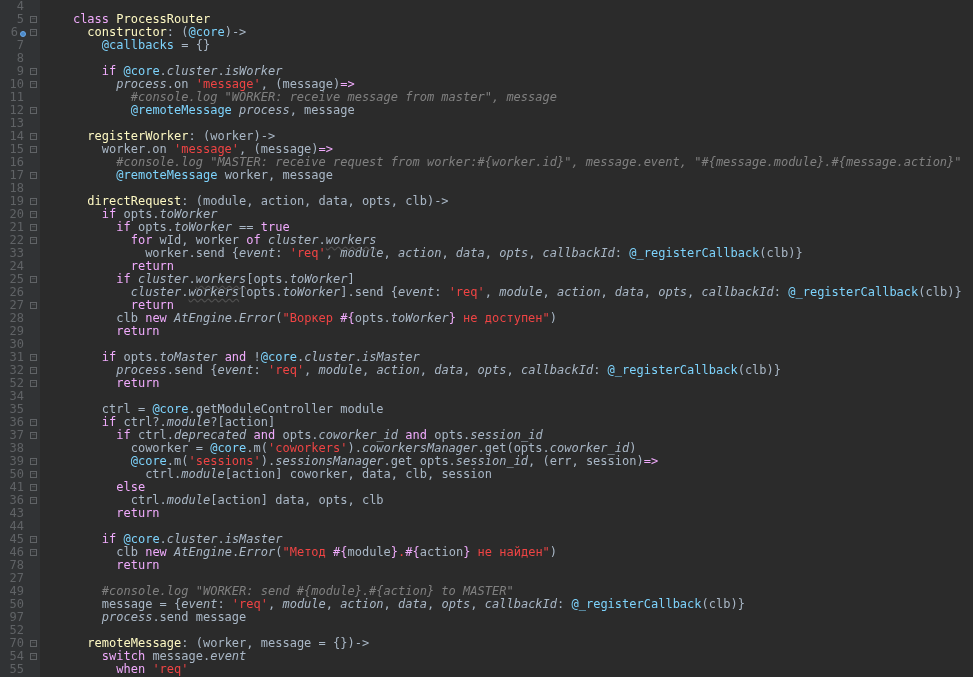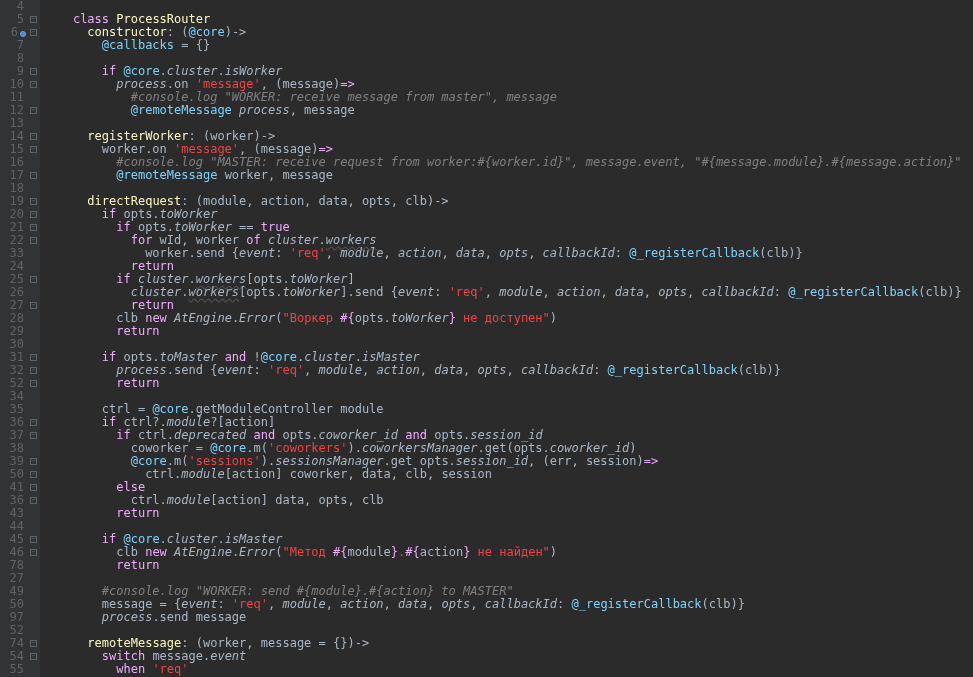--- a/index.html
+++ b/index.html
@@ -114,21 +114,21 @@
       <div class="ln">43</div>
       <div class="ln">44</div>
       <div class="ln">45</div>
       <div class="ln">46</div>
       <div class="ln">78</div>
       <div class="ln">27</div>
       <div class="ln">49</div>
       <div class="ln">50</div>
       <div class="ln">97</div>
       <div class="ln">52</div>
-      <div class="ln">74</div>
+      <div class="ln">70</div>
       <div class="ln">54</div>
       <div class="ln">55</div>
     </div>
   <div class="fold-col" id="foldcol">
       <div class="fold-mark" style="top: 16px;">−</div>
       <div class="fold-mark" style="top: 29px;">−</div>
       <div class="fold-mark" style="top: 68px;">−</div>
       <div class="fold-mark" style="top: 81px;">−</div>
       <div class="fold-mark" style="top: 107px;">−</div>
       <div class="fold-mark" style="top: 133px;">−</div>

